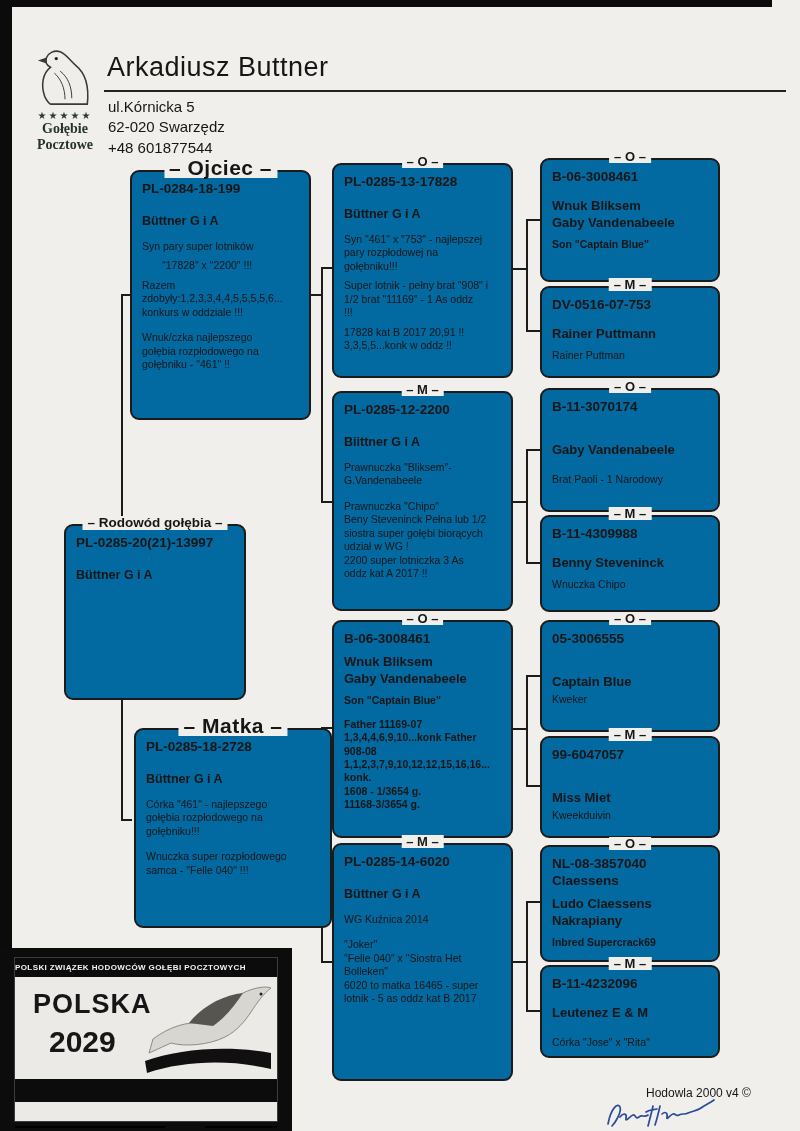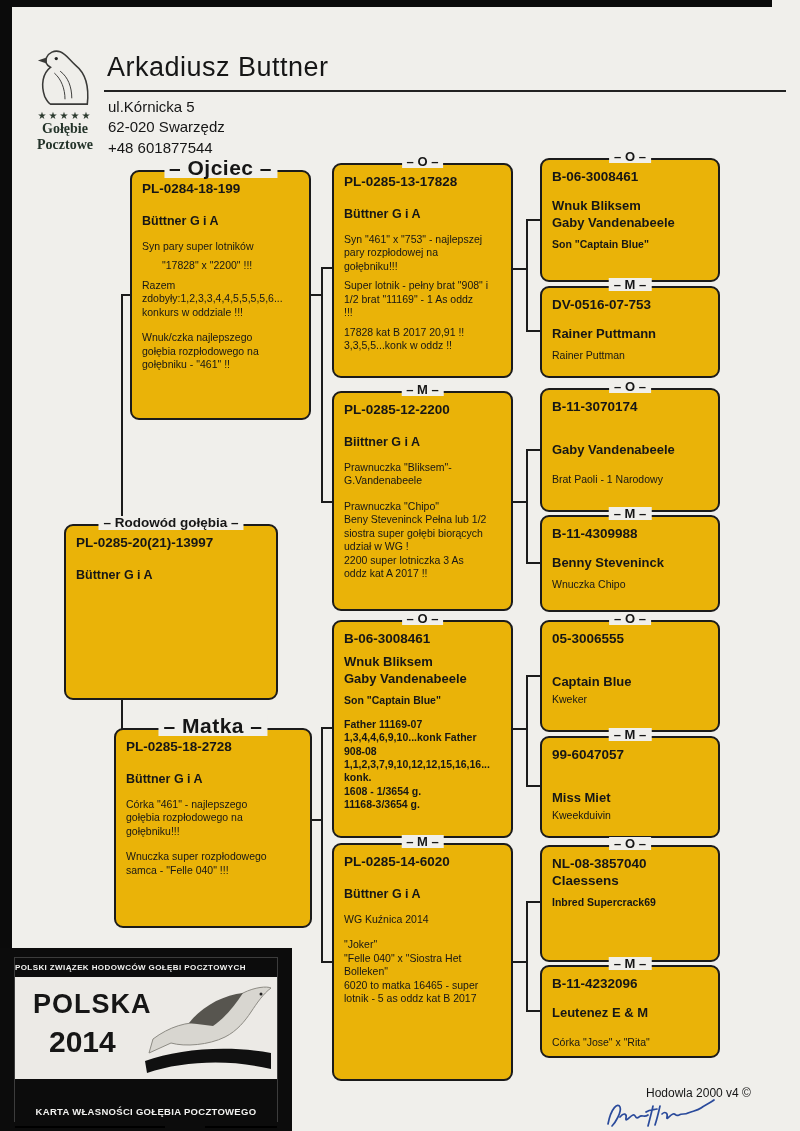--- a/index.html
+++ b/index.html
@@ -7,21 +7,21 @@
         font-family:"Liberation Sans",sans-serif;color:#161616;}
   .scan-edge{position:absolute;background:#0b0b0b;z-index:5;}
   
   .logo{position:absolute;left:20px;top:44px;width:90px;text-align:center;z-index:3;}
   .logo-stars{font-size:10px;letter-spacing:2px;color:#2b3a2e;margin-top:-2px;}
   .logo-word{font-family:"Liberation Serif",serif;font-weight:bold;font-size:14px;color:#24342a;line-height:1.15;}
   .owner-name{position:absolute;left:107px;top:52px;font-size:27px;font-weight:normal;letter-spacing:.5px;}
   .name-rule{position:absolute;left:104px;top:90px;width:682px;height:2px;background:#222;}
   .owner-address{position:absolute;left:108px;top:97px;font-size:15px;line-height:1.35;white-space:pre-line;}
   
-  .box{position:absolute;border:2px solid #1b1b1b;border-radius:9px;background:#eab308;z-index:2;
+  .box{position:absolute;border:2px solid #1b1b1b;border-radius:9px;background:#0369a1;z-index:2;
        padding:9px 10px;box-sizing:border-box;}
   .box-label{position:absolute;top:-10px;left:50%;transform:translateX(-50%);background:#f0efeb;
        padding:0 5px;font-weight:bold;font-size:13px;white-space:nowrap;line-height:1;}
   .box-label::before{content:"– ";}
   .box-label::after{content:" –";}
   .box-title{font-size:21px;top:-15px;letter-spacing:.5px;}
   .subject-label{font-size:13.5px;}
   .ring{font-size:13.5px;font-weight:bold;white-space:pre-line;line-height:1.25;}
   .owner{font-size:12.5px;font-weight:bold;margin-top:16px;}
   .name{font-size:13px;font-weight:bold;margin-top:12px;white-space:pre-line;line-height:1.3;}
@@ -69,41 +69,41 @@
     <div class="logo-stars">★★★★★</div>
     <div class="logo-word">Gołębie</div>
     <div class="logo-word">Pocztowe</div>
   </div>
   <div class="owner-name">Arkadiusz Buttner</div>
   <div class="name-rule"></div>
   <div class="owner-address">ul.Kórnicka 5
 62-020 Swarzędz
 +48 601877544</div>
 
-  <div class="box" style="left:64px;top:524px;width:214px;height:176px;">
+  <div class="box" style="left:64px;top:524px;width:182px;height:176px;">
     <span class="box-label subject-label">Rodowód gołębia</span>
     <div class="ring">PL-0285-20(21)-13997</div>
     <div class="owner">Büttner G i A</div>
   </div>
 
   <div class="box" style="left:130px;top:170px;width:181px;height:250px;">
     <span class="box-label box-title">Ojciec</span>
     <div class="ring">PL-0284-18-199</div>
     <div class="owner">Büttner G i A</div>
     <div class="notes">Syn pary super lotników</div>
     <div class="notes indent mt-sm">"17828"  x  "2200" !!!</div>
     <div class="notes mt-sm">Razem
 zdobyły:1,2,3,3,4,4,5,5,5,5,6...
 konkurs w oddziale !!!</div>
     <div class="notes">Wnuk/czka najlepszego
 gołębia rozpłodowego na
 gołębniku - "461"  !!</div>
   </div>
 
-  <div class="box" style="left:114px;top:728px;width:198px;height:200px;">
+  <div class="box" style="left:134px;top:728px;width:198px;height:200px;">
     <span class="box-label box-title">Matka</span>
     <div class="ring">PL-0285-18-2728</div>
     <div class="owner">Büttner G i A</div>
     <div class="notes">Córka "461" - najlepszego
 gołębia rozpłodowego na
 gołębniku!!!</div>
     <div class="notes">Wnuczka super rozpłodowego
 samca - "Felle 040" !!!</div>
   </div>
 
@@ -202,49 +202,50 @@
     <span class="box-label">M</span>
     <div class="ring">99-6047057</div>
     <div class="name mt-lg">Miss Miet</div>
     <div class="sub mt0">Kweekduivin</div>
   </div>
 
   <div class="box" style="left:540px;top:845px;width:180px;height:117px;">
     <span class="box-label">O</span>
     <div class="ring">NL-08-3857040
 Claessens</div>
+    <div class="name mt-sm">Ludo Claessens
+Nakrapiany</div>
     <div class="sub bold mt-sm">Inbred Supercrack69</div>
   </div>
 
   <div class="box" style="left:540px;top:965px;width:180px;height:93px;">
     <span class="box-label">M</span>
     <div class="ring">B-11-4232096</div>
     <div class="name">Leutenez E &amp; M</div>
     <div class="sub">Córka "Jose" x "Rita"</div>
   </div>
 
   <div class="stamp-area">
     <div class="stamp-card">
       <div class="stamp-header">POLSKI ZWIĄZEK HODOWCÓW GOŁĘBI POCZTOWYCH</div>
       <div class="stamp-main">
         <div class="stamp-country">POLSKA</div>
-        <div class="stamp-year">2014</div>
+        <div class="stamp-year">2029</div>
         <svg class="stamp-pigeon" width="142" height="100" viewBox="0 0 142 100">
           <path d="M18 58 C34 46 52 40 70 42 C80 32 92 20 108 12 C120 6 132 5 136 7 C128 13 122 22 116 31 C110 40 102 50 90 56 C74 64 50 66 36 62 L14 72 Z" fill="#d8d6d0" stroke="#8d8b84" stroke-width="1"></path>
           <path d="M54 42 C66 26 88 14 108 12 C100 24 90 37 78 45 Z" fill="#57554f"></path>
           <circle cx="126" cy="13" r="1.5" fill="#222"></circle>
           <path d="M10 80 C44 68 92 64 136 72 L136 88 C94 78 48 80 12 92 Z" fill="#101010"></path>
         </svg>
       </div>
       <div class="stamp-rings">
         <div class="ring-cell ring-left">PL - 0285-20</div>
         <div class="ring-gap"></div>
         <div class="ring-cell ring-right">13997</div>
       </div>
-      <div class="stamp-footer">KARTA WŁASNOŚCI GOŁĘBIA POCZTOWEGO</div>
     </div>
   </div>
 
   <div class="software">Hodowla 2000 v4 ©</div>
   <svg class="signature" width="116" height="36" viewBox="0 0 116 36">
     <path d="M6 28 C9 12 16 6 18 11 C20 16 13 27 10 30 M18 21 C22 16 25 18 24 22 C23 27 28 20 31 19 C34 18 33 24 37 21 C40 18 42 22 46 19 M51 10 C49 19 47 26 46 30 M44 16 C48 13 52 14 55 13 M58 10 C56 19 54 26 53 29 M60 18 C63 15 66 17 65 21 C64 25 68 19 71 18 C74 17 73 21 77 19 C80 17 83 19 86 17 C90 15 95 15 99 12 C103 9 108 7 112 4" stroke="#2a4a9b" stroke-width="1.7" fill="none" stroke-linecap="round"></path>
   </svg>
 
 <div class="conn" style="left: 121px; top: 295px; width: 2px; height: 229px;"></div>
     <div class="conn" style="left: 121px; top: 700px; width: 2px; height: 121px;"></div>

